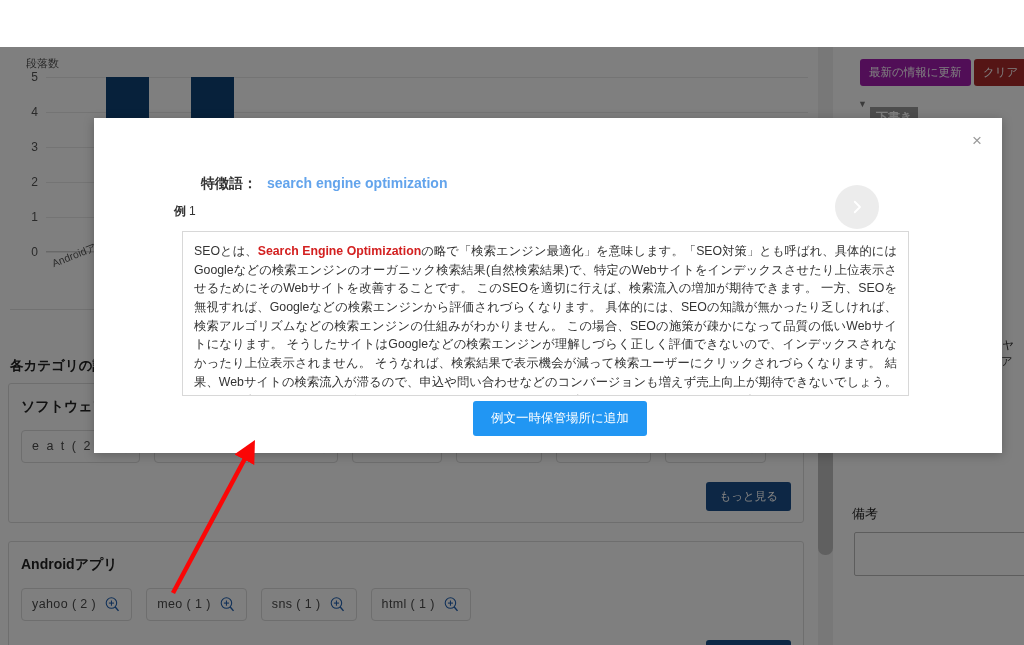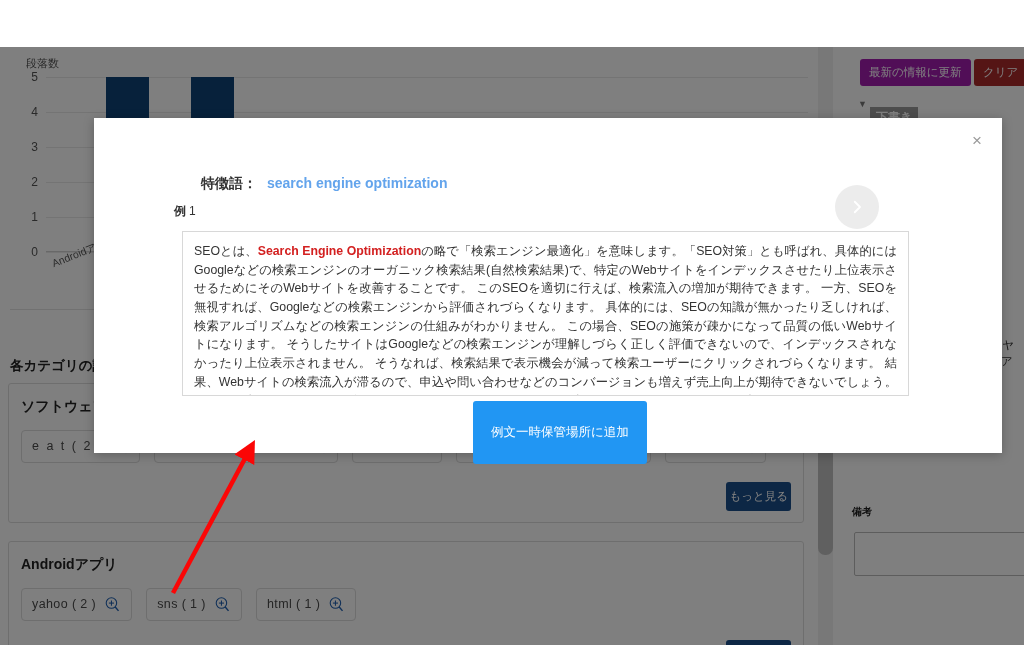--- a/index.html
+++ b/index.html
@@ -119,21 +119,21 @@
     width: 17px; height: 17px;
     flex: none;
   }
   .more-btn {
     position: absolute;
     right: 12px;
     background: #1b4f8a;
     color: #fff;
     border: none; border-radius: 3px;
     font-size: 11.5px;
-    padding: 7px 3px;
+    padding: 7px 13px;
     font-family: inherit;
     cursor: pointer;
     text-align: right;
   }
 
   
   .right-col {
     position: absolute;
     left: 840px; top: 0;
     width: 184px; height: 645px;
@@ -166,21 +166,21 @@
     position: absolute;
     left: 8px; top: 100px;
     width: 176px;
     font-size: 11.5px;
     color: #333;
     line-height: 1.45;
   }
   .rc-list li { margin-bottom: 13px; list-style: none; }
   .rc-label {
     position: absolute; left: 12px; top: 458px;
-    font-size: 10px; font-weight: bold; color: #222;
+    font-size: 13px; font-weight: normal; color: #222;
   }
   .rc-input {
     position: absolute;
     left: 14px; top: 485px;
     width: 190px; height: 44px;
     border: 1px solid #bbb;
     border-radius: 2px;
     background: #fff;
     font-family: inherit;
     font-size: 12px;
@@ -267,21 +267,21 @@
     font-weight: bold;
   }
 
   .add-btn {
     position: absolute;
     left: 379px; top: 283px;
     background: #2196f3;
     color: #fff;
     border: none; border-radius: 3px;
     font-size: 12.5px;
-    padding: 23px 18px;
+    padding: 9px 18px;
     font-family: inherit;
     cursor: pointer;
   }
 
   .next-circle {
     position: absolute;
     left: 835px; top: 138px;
     width: 44px; height: 44px;
     border-radius: 50%;
     background: #ececec;
@@ -397,20 +397,29 @@
           </div>
         </div>
       <button class="more-btn" style="top:98px;">もっと見る</button>
     </div>
 
     <div class="card" id="card-1" style="top:494px; height:169px;">
       <div class="card-heading">Androidアプリ</div>
       <div class="chip-row" id="chips-1">
           <div class="chip">
             <span>yahoo ( 2 )</span>
+            <svg viewBox="0 0 24 24" class="zoom-plus">
+              <circle cx="10.5" cy="10" r="7.4" fill="none" stroke="#1f5fb0" stroke-width="1.5"></circle>
+              <line x1="10.5" y1="6.4" x2="10.5" y2="13.6" stroke="#1f5fb0" stroke-width="1.5"></line>
+              <line x1="6.9" y1="10" x2="14.1" y2="10" stroke="#1f5fb0" stroke-width="1.5"></line>
+              <line x1="15.6" y1="15.2" x2="20.5" y2="21" stroke="#1f5fb0" stroke-width="2"></line>
+            </svg>
+          </div>
+          <div class="chip">
+            <span>meo ( 1 )</span>
             <svg viewBox="0 0 24 24" class="zoom-plus">
               <circle cx="10.5" cy="10" r="7.4" fill="none" stroke="#1f5fb0" stroke-width="1.5"></circle>
               <line x1="10.5" y1="6.4" x2="10.5" y2="13.6" stroke="#1f5fb0" stroke-width="1.5"></line>
               <line x1="6.9" y1="10" x2="14.1" y2="10" stroke="#1f5fb0" stroke-width="1.5"></line>
               <line x1="15.6" y1="15.2" x2="20.5" y2="21" stroke="#1f5fb0" stroke-width="2"></line>
             </svg>
           </div>
           <div class="chip">
             <span>sns ( 1 )</span>
             <svg viewBox="0 0 24 24" class="zoom-plus">

